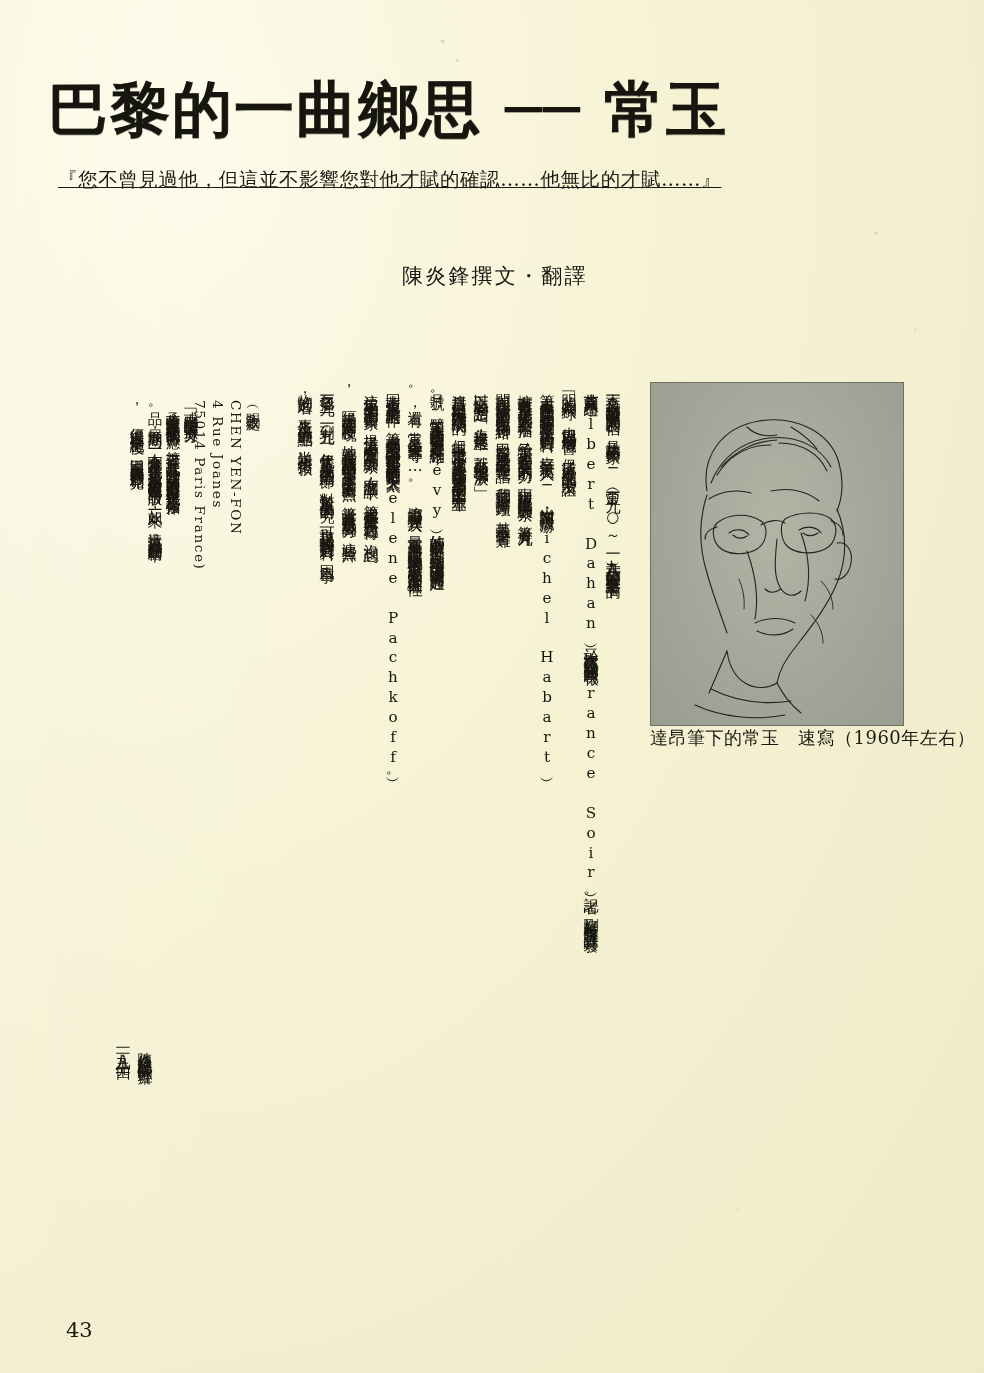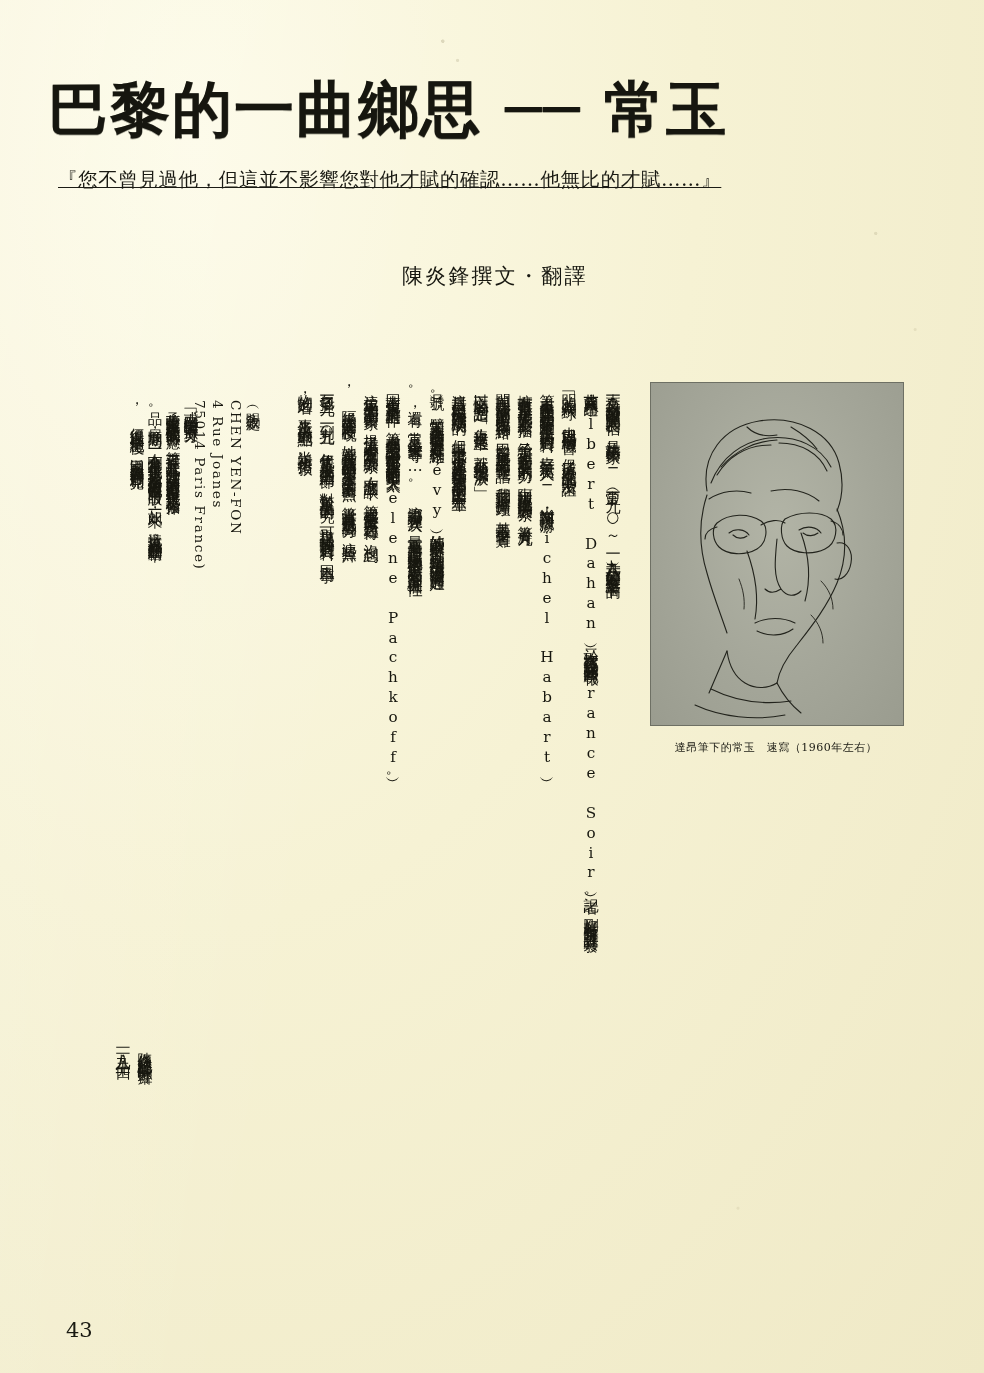--- a/index.html
+++ b/index.html
@@ -80,23 +80,22 @@
     width: 252px;
     height: 342px;
     background:
       radial-gradient(ellipse at 50% 42%, #b2b4a6 0%, #a4a699 55%, #9a9c8f 100%);
     border: 1px solid #6e7064;
     position: relative;
     overflow: hidden;
   }
   .photo svg { display: block; width: 100%; height: 100%; }
   .photo-caption {
-    margin-top: 14px;
-    font-family: "DejaVu Serif", serif;
-    font-size: 11px;
+    font-family: "DejaVu Serif", serif;
+    font-size: 18px;
     letter-spacing: 0.5px;
     text-align: center;
     color: #1a1a13;
     white-space: nowrap;
   }
 
   
   .body-area {
     position: absolute;
     left: 190px;

